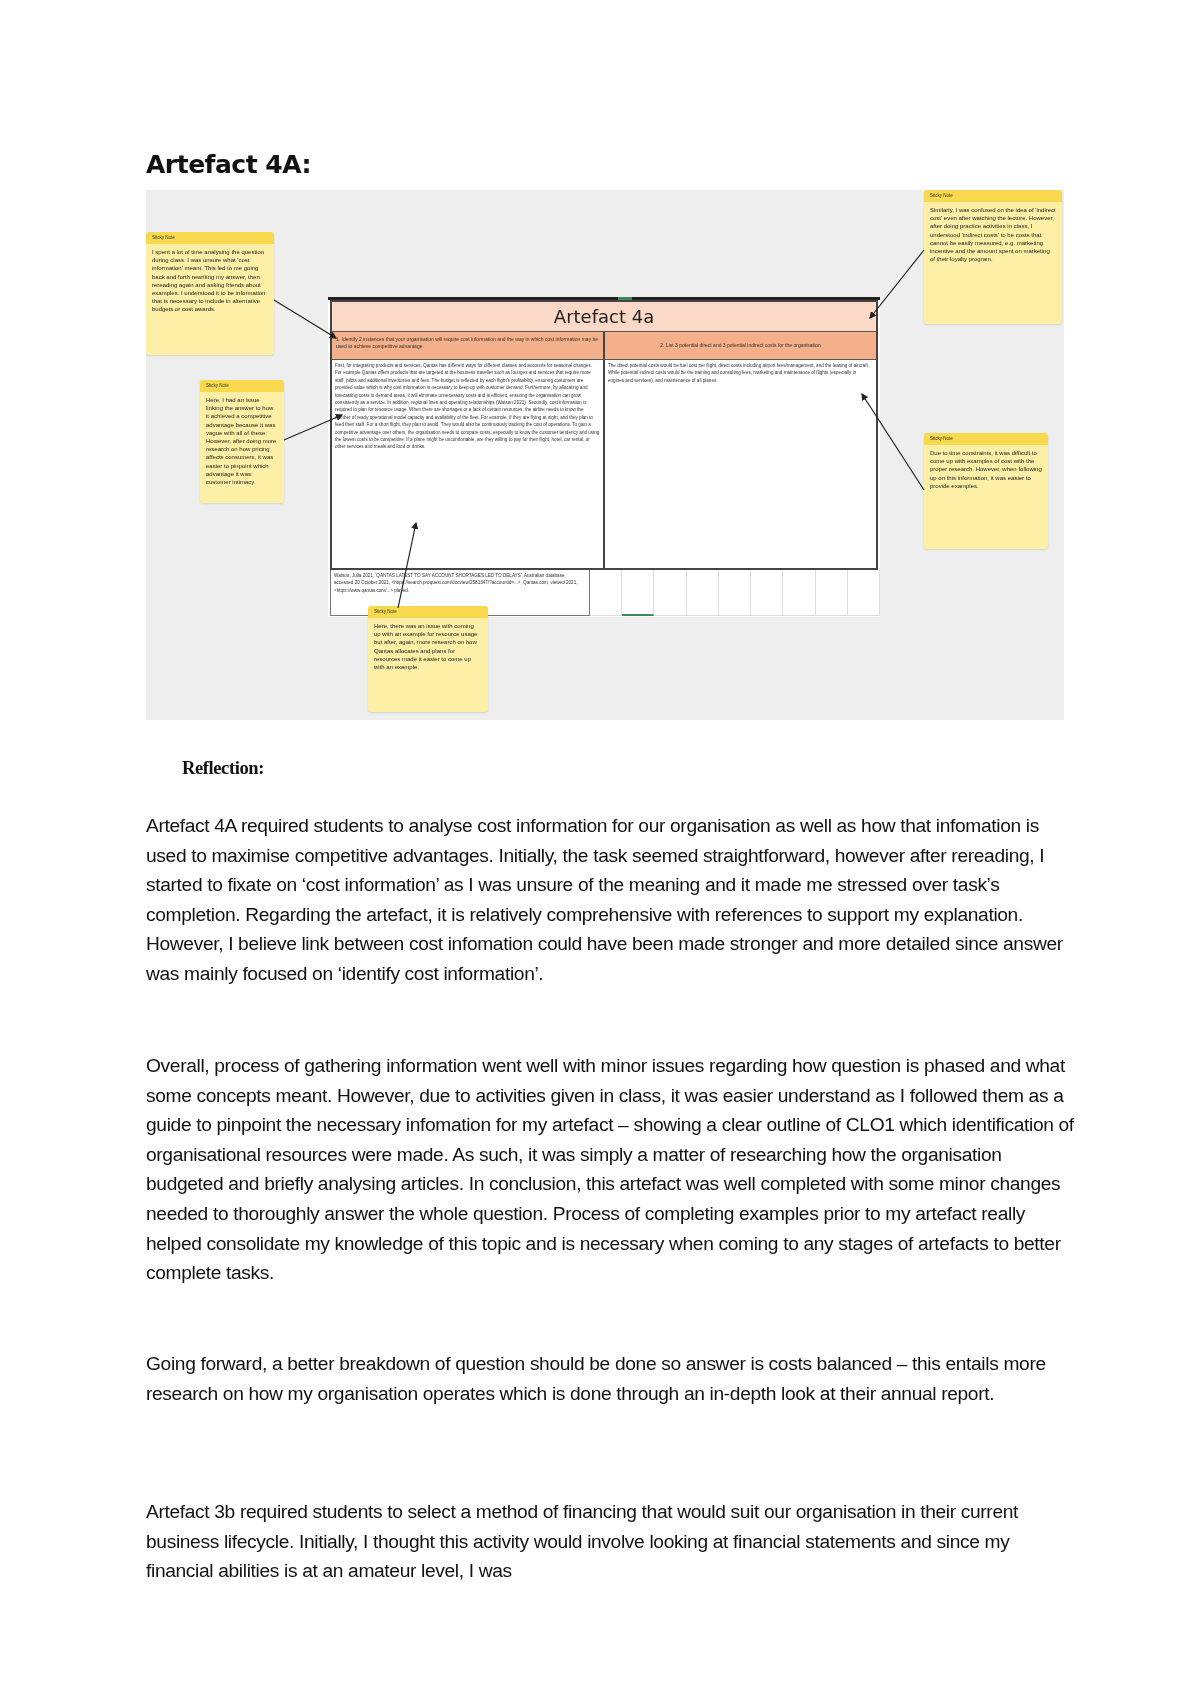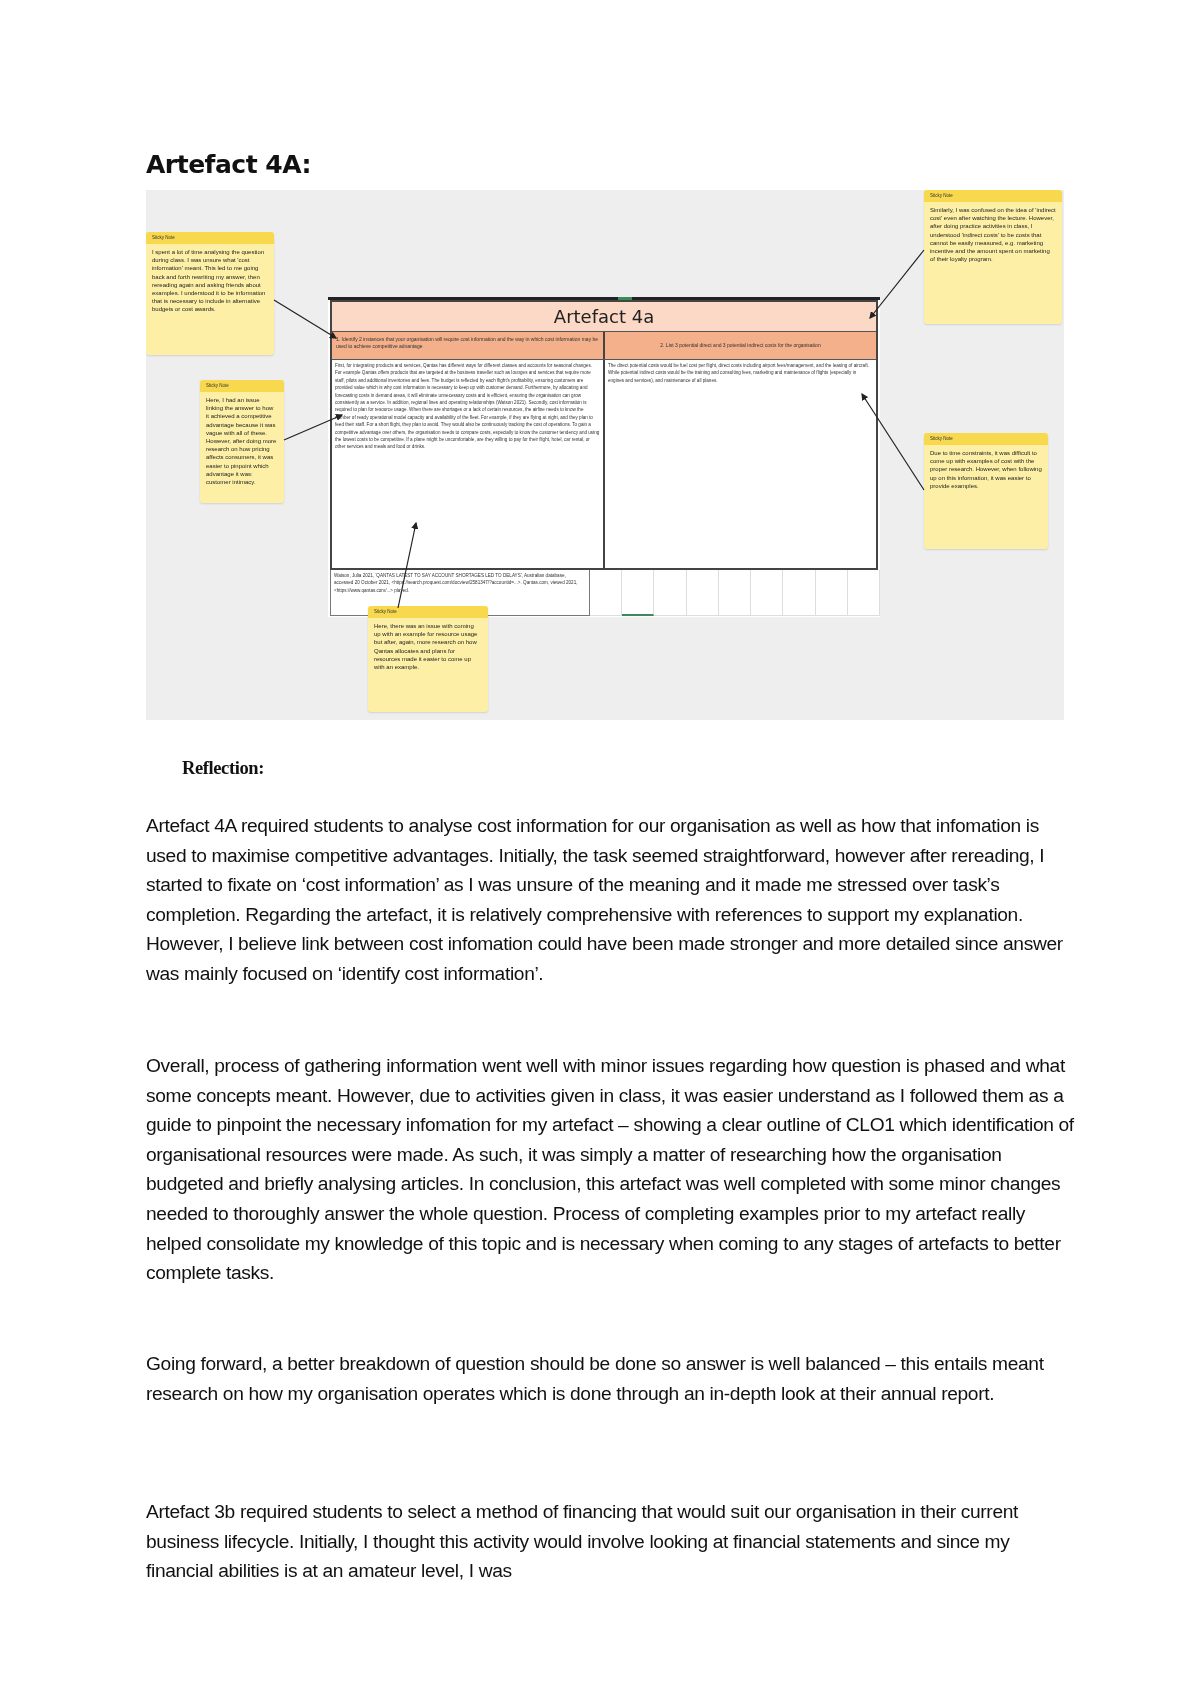--- a/index.html
+++ b/index.html
@@ -136,14 +136,14 @@
     <line x1="138" y1="250" x2="196" y2="225" stroke="#222" stroke-width="1.2" marker-end="url(#ah)"></line>
     <line x1="778" y1="60" x2="724" y2="128" stroke="#222" stroke-width="1.2" marker-end="url(#ah)"></line>
     <line x1="778" y1="300" x2="716" y2="204" stroke="#222" stroke-width="1.2" marker-end="url(#ah)"></line>
     <line x1="252" y1="418" x2="270" y2="333" stroke="#222" stroke-width="1.2" marker-end="url(#ah)"></line>
   </svg>
 </div>
 
 <div class="reflection-title">Reflection:</div>
 <p class="para" style="top:784px;">Artefact 4A required students to analyse cost information for our organisation as well as how that infomation is used to maximise competitive advantages. Initially, the task seemed straightforward, however after rereading, I started to fixate on ‘cost information’ as I was unsure of the meaning and it made me stressed over task’s completion. Regarding the artefact, it is relatively comprehensive with references to support my explanation. However, I believe link between cost infomation could have been made stronger and more detailed since answer was mainly focused on ‘identify cost information’.</p>
 <p class="para" style="top:1024px;">Overall, process of gathering information went well with minor issues regarding how question is phased and what some concepts meant. However, due to activities given in class, it was easier understand as I followed them as a guide to pinpoint the necessary infomation for my artefact – showing a clear outline of CLO1 which identification of organisational resources were made. As such, it was simply a matter of researching how the organisation budgeted and briefly analysing articles. In conclusion, this artefact was well completed with some minor changes needed to thoroughly answer the whole question. Process of completing examples prior to my artefact really helped consolidate my knowledge of this topic and is necessary when coming to any stages of artefacts to better complete tasks.</p>
-<p class="para" style="top:1322px;">Going forward, a better breakdown of question should be done so answer is well balanced – this entails meant research on how my organisation operates which is done through an in-depth look at their annual report.</p>
+<p class="para" style="top:1322px;">Going forward, a better breakdown of question should be done so answer is costs balanced – this entails more research on how my organisation operates which is done through an in-depth look at their annual report.</p>
 <p class="para" style="top:1470px;">Artefact 3b required students to select a method of financing that would suit our organisation in their current business lifecycle. Initially, I thought this activity would involve looking at financial statements and since my financial abilities is at an amateur level, I was</p>
 
 </body></html>

